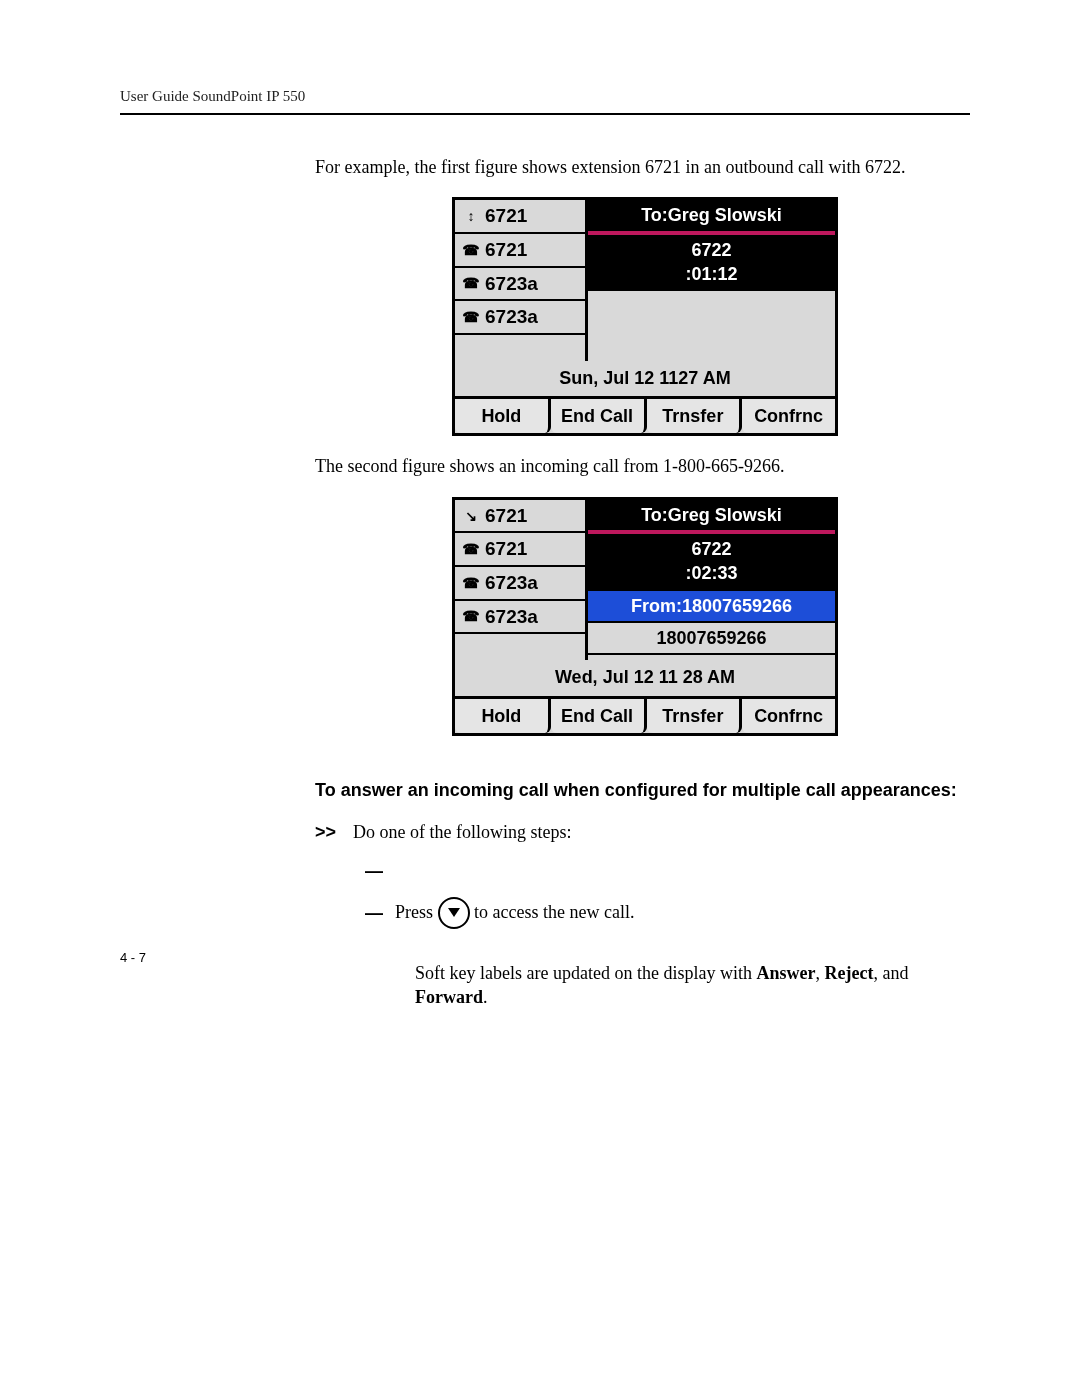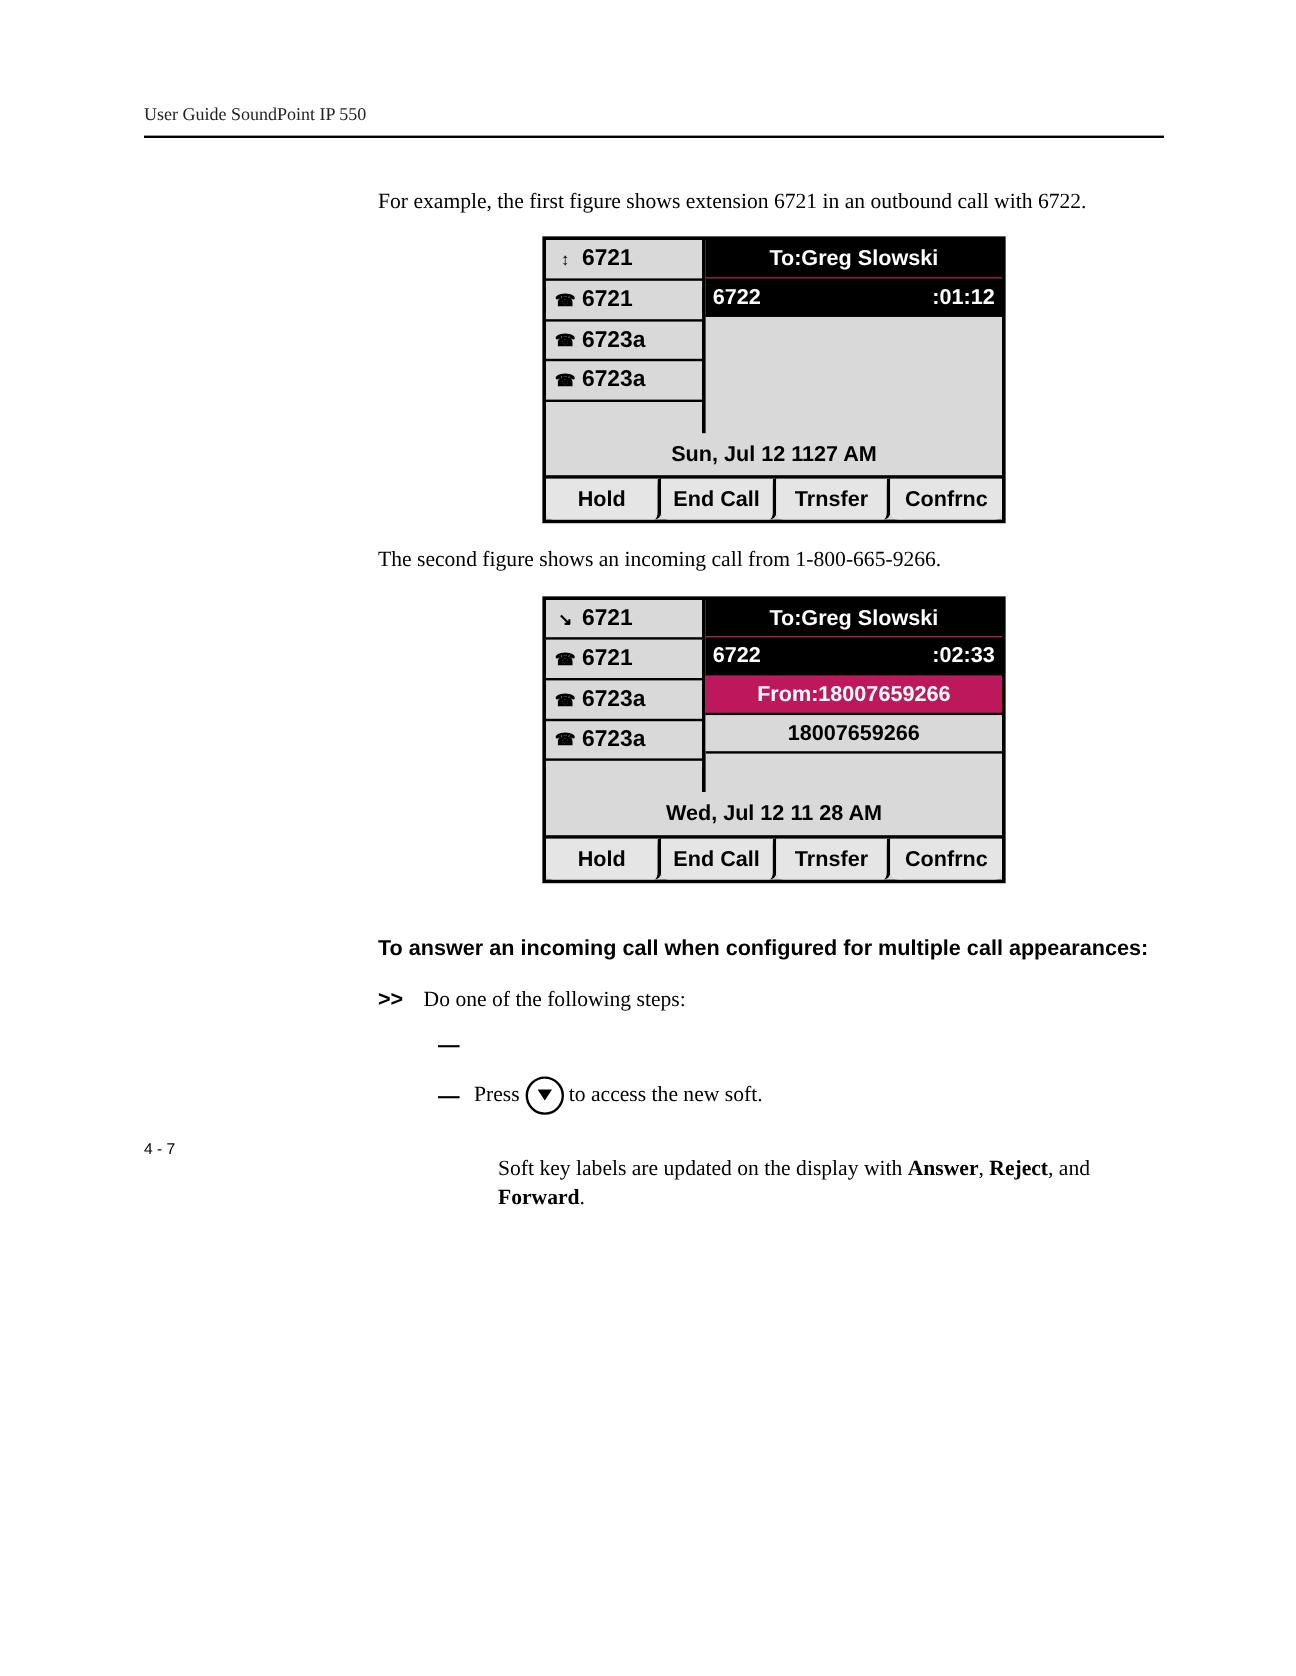--- a/index.html
+++ b/index.html
@@ -78,35 +78,36 @@
     width: 20px;
     text-align: center;
     font-size: 14px;
     line-height: 1;
   }
   .right-head {
     background: #000;
     color: #fff;
     font-weight: bold;
     padding: 3px 6px;
-    border-bottom: 1px solid #be185d;
+    border-bottom: 4px solid #be185d;
     font-size: 18px;
   }
   .right-sub {
     display: flex;
     justify-content: space-between;
     background: #000;
     color: #fff;
     font-weight: bold;
     padding: 3px 6px;
     border-bottom: 2px solid #000;
     font-size: 18px;
+    flex-direction: column;
   }
   .right-from {
-    background: #be185d;
+    background: #1d4ed8;
     color: #fff;
     font-weight: bold;
     padding: 3px 6px;
     border-bottom: 2px solid #000;
     font-size: 18px;
   }
   .right-caller {
     background: #d9d9d9;
     color: #000;
     font-weight: bold;
@@ -321,21 +322,21 @@
         <span class="dash">—</span>
       </div>
 
       <div class="sub-line">
         <span class="dash">—</span>
         <span>
           <span>Press</span>
           <span class="key-circ">
               <span class="tri-down"></span>
             </span>
-          <span> to access the new soft.</span>
+          <span> to access the new call.</span>
         </span>
       </div>
 
       <p class="indent-para">
         <span>Soft key labels are updated on the display with </span><b class="sans">Answer</b><span>, </span><b class="sans">Reject</b><span>, and </span><b class="sans">Forward</b><span>.</span>
       </p>
 
       <p class="indent-para">Answer the incoming call.</p>
     </div>
 

